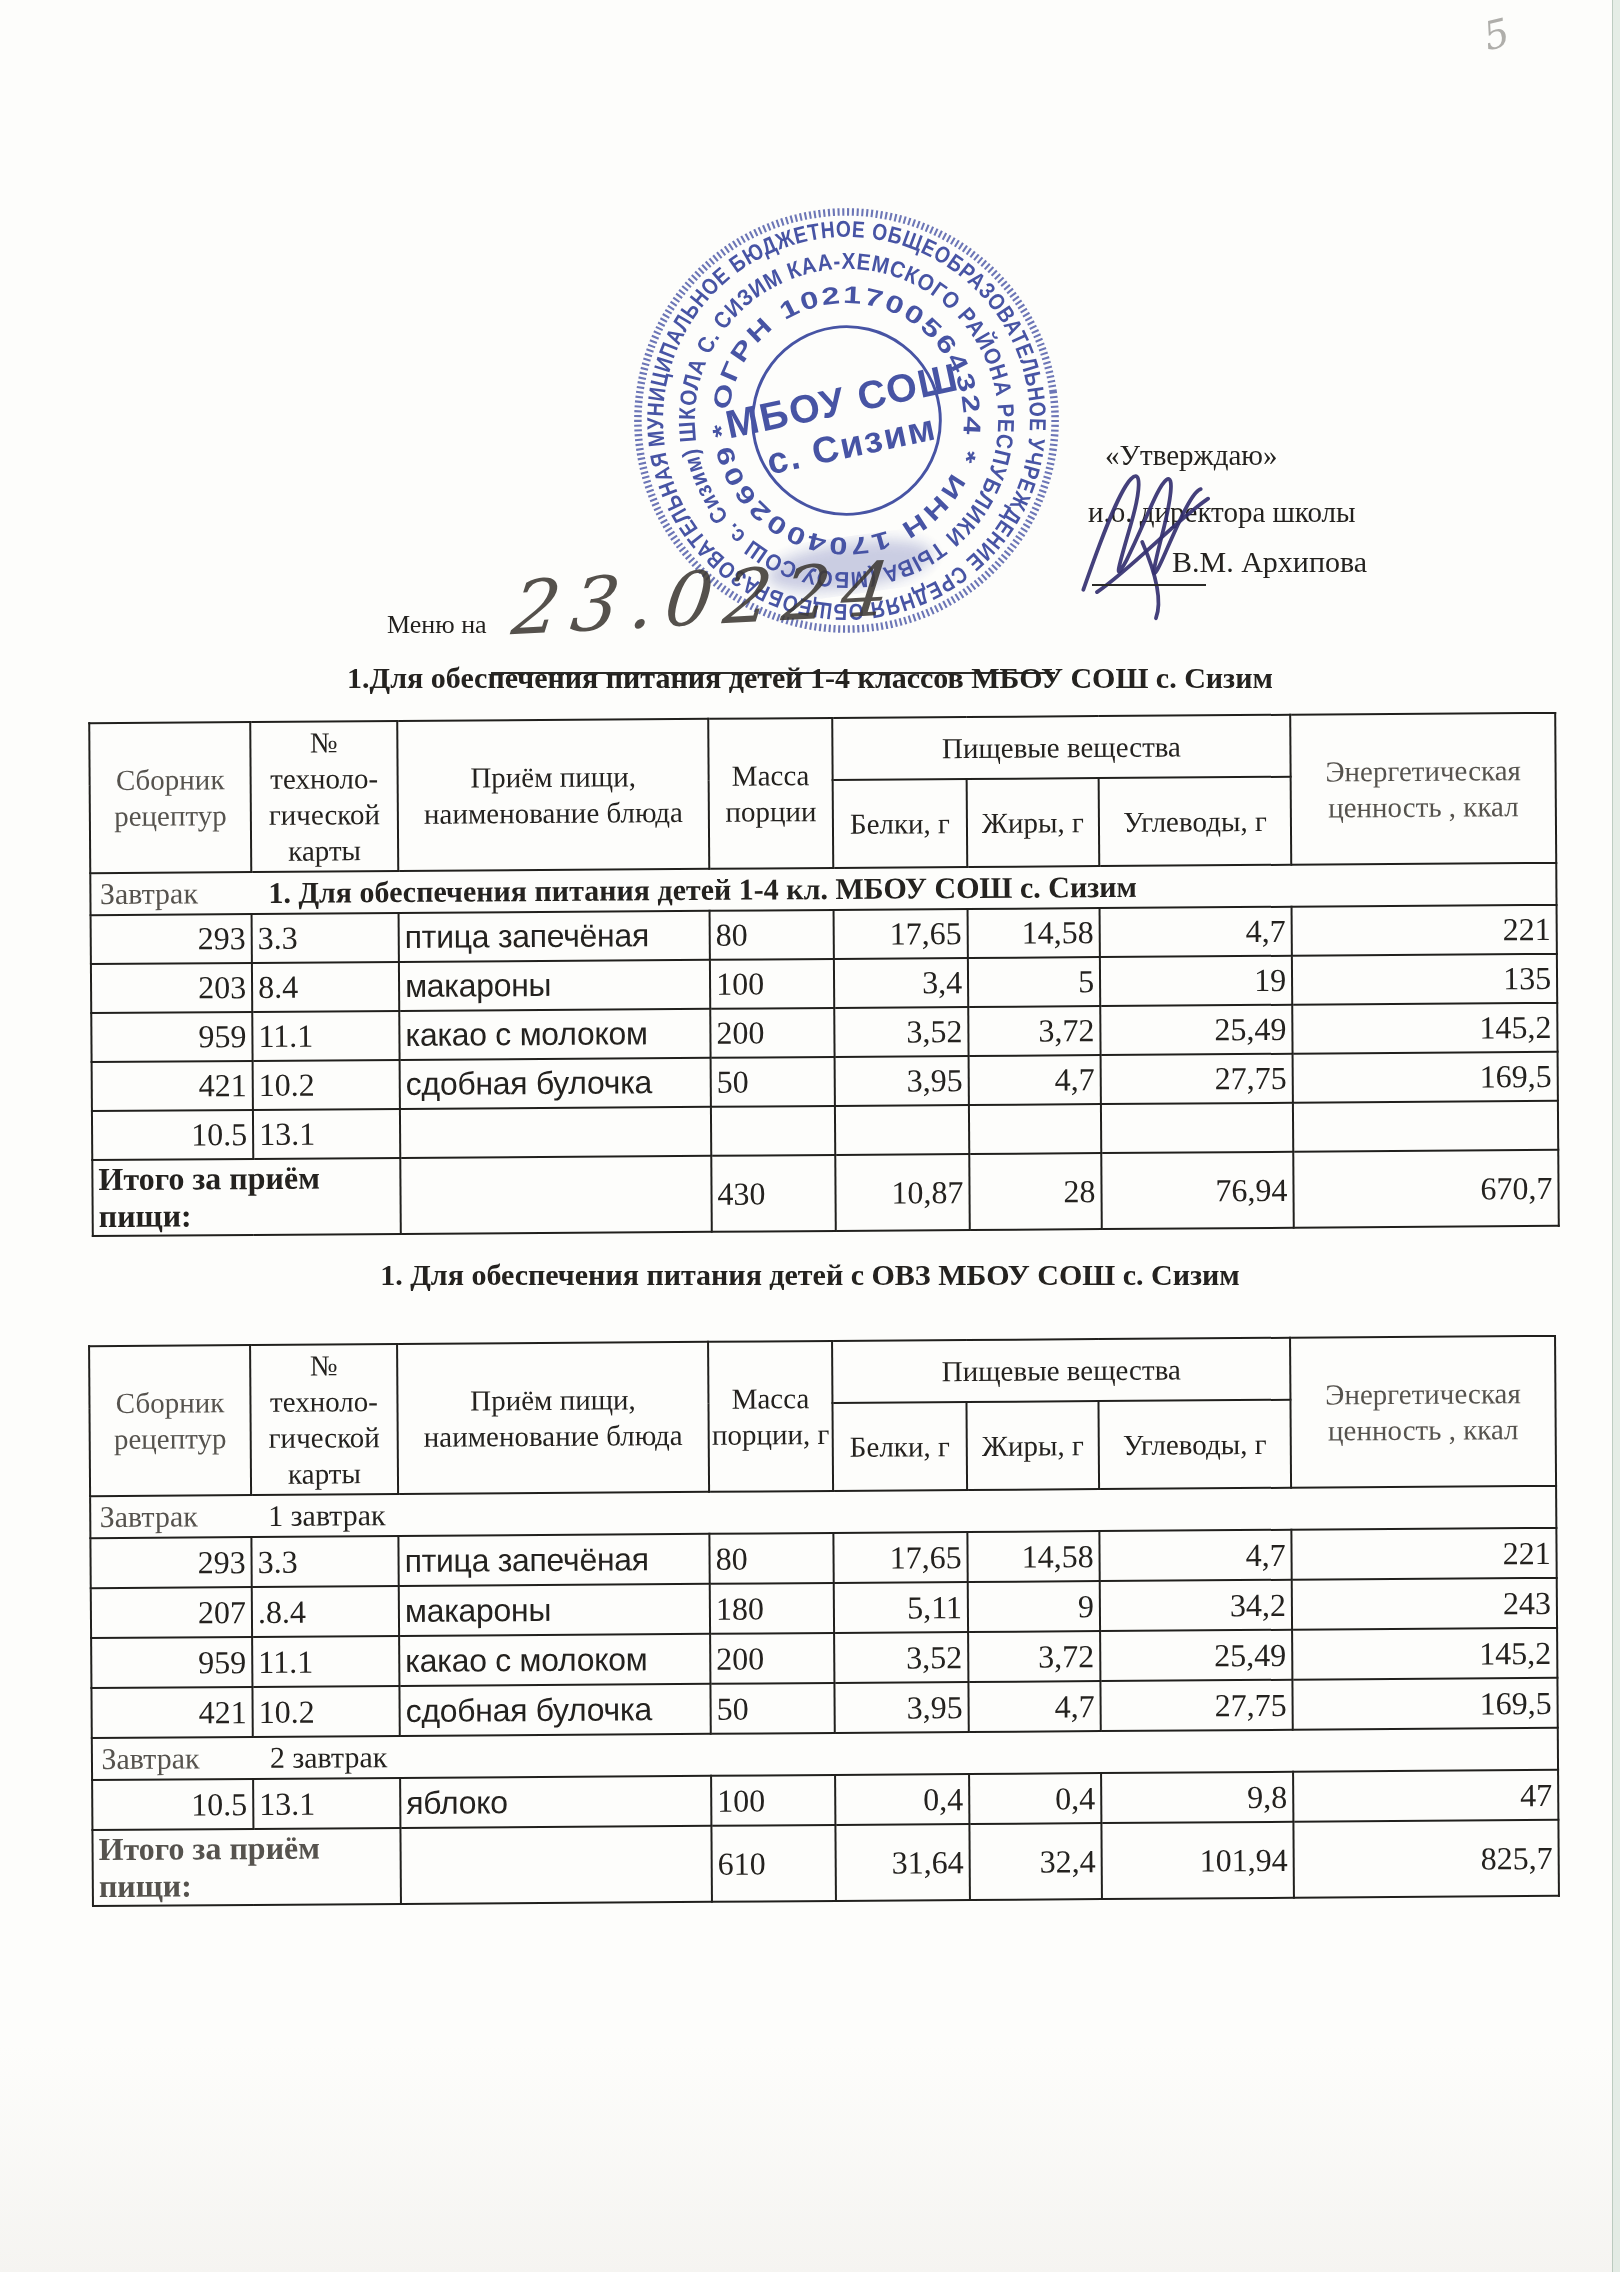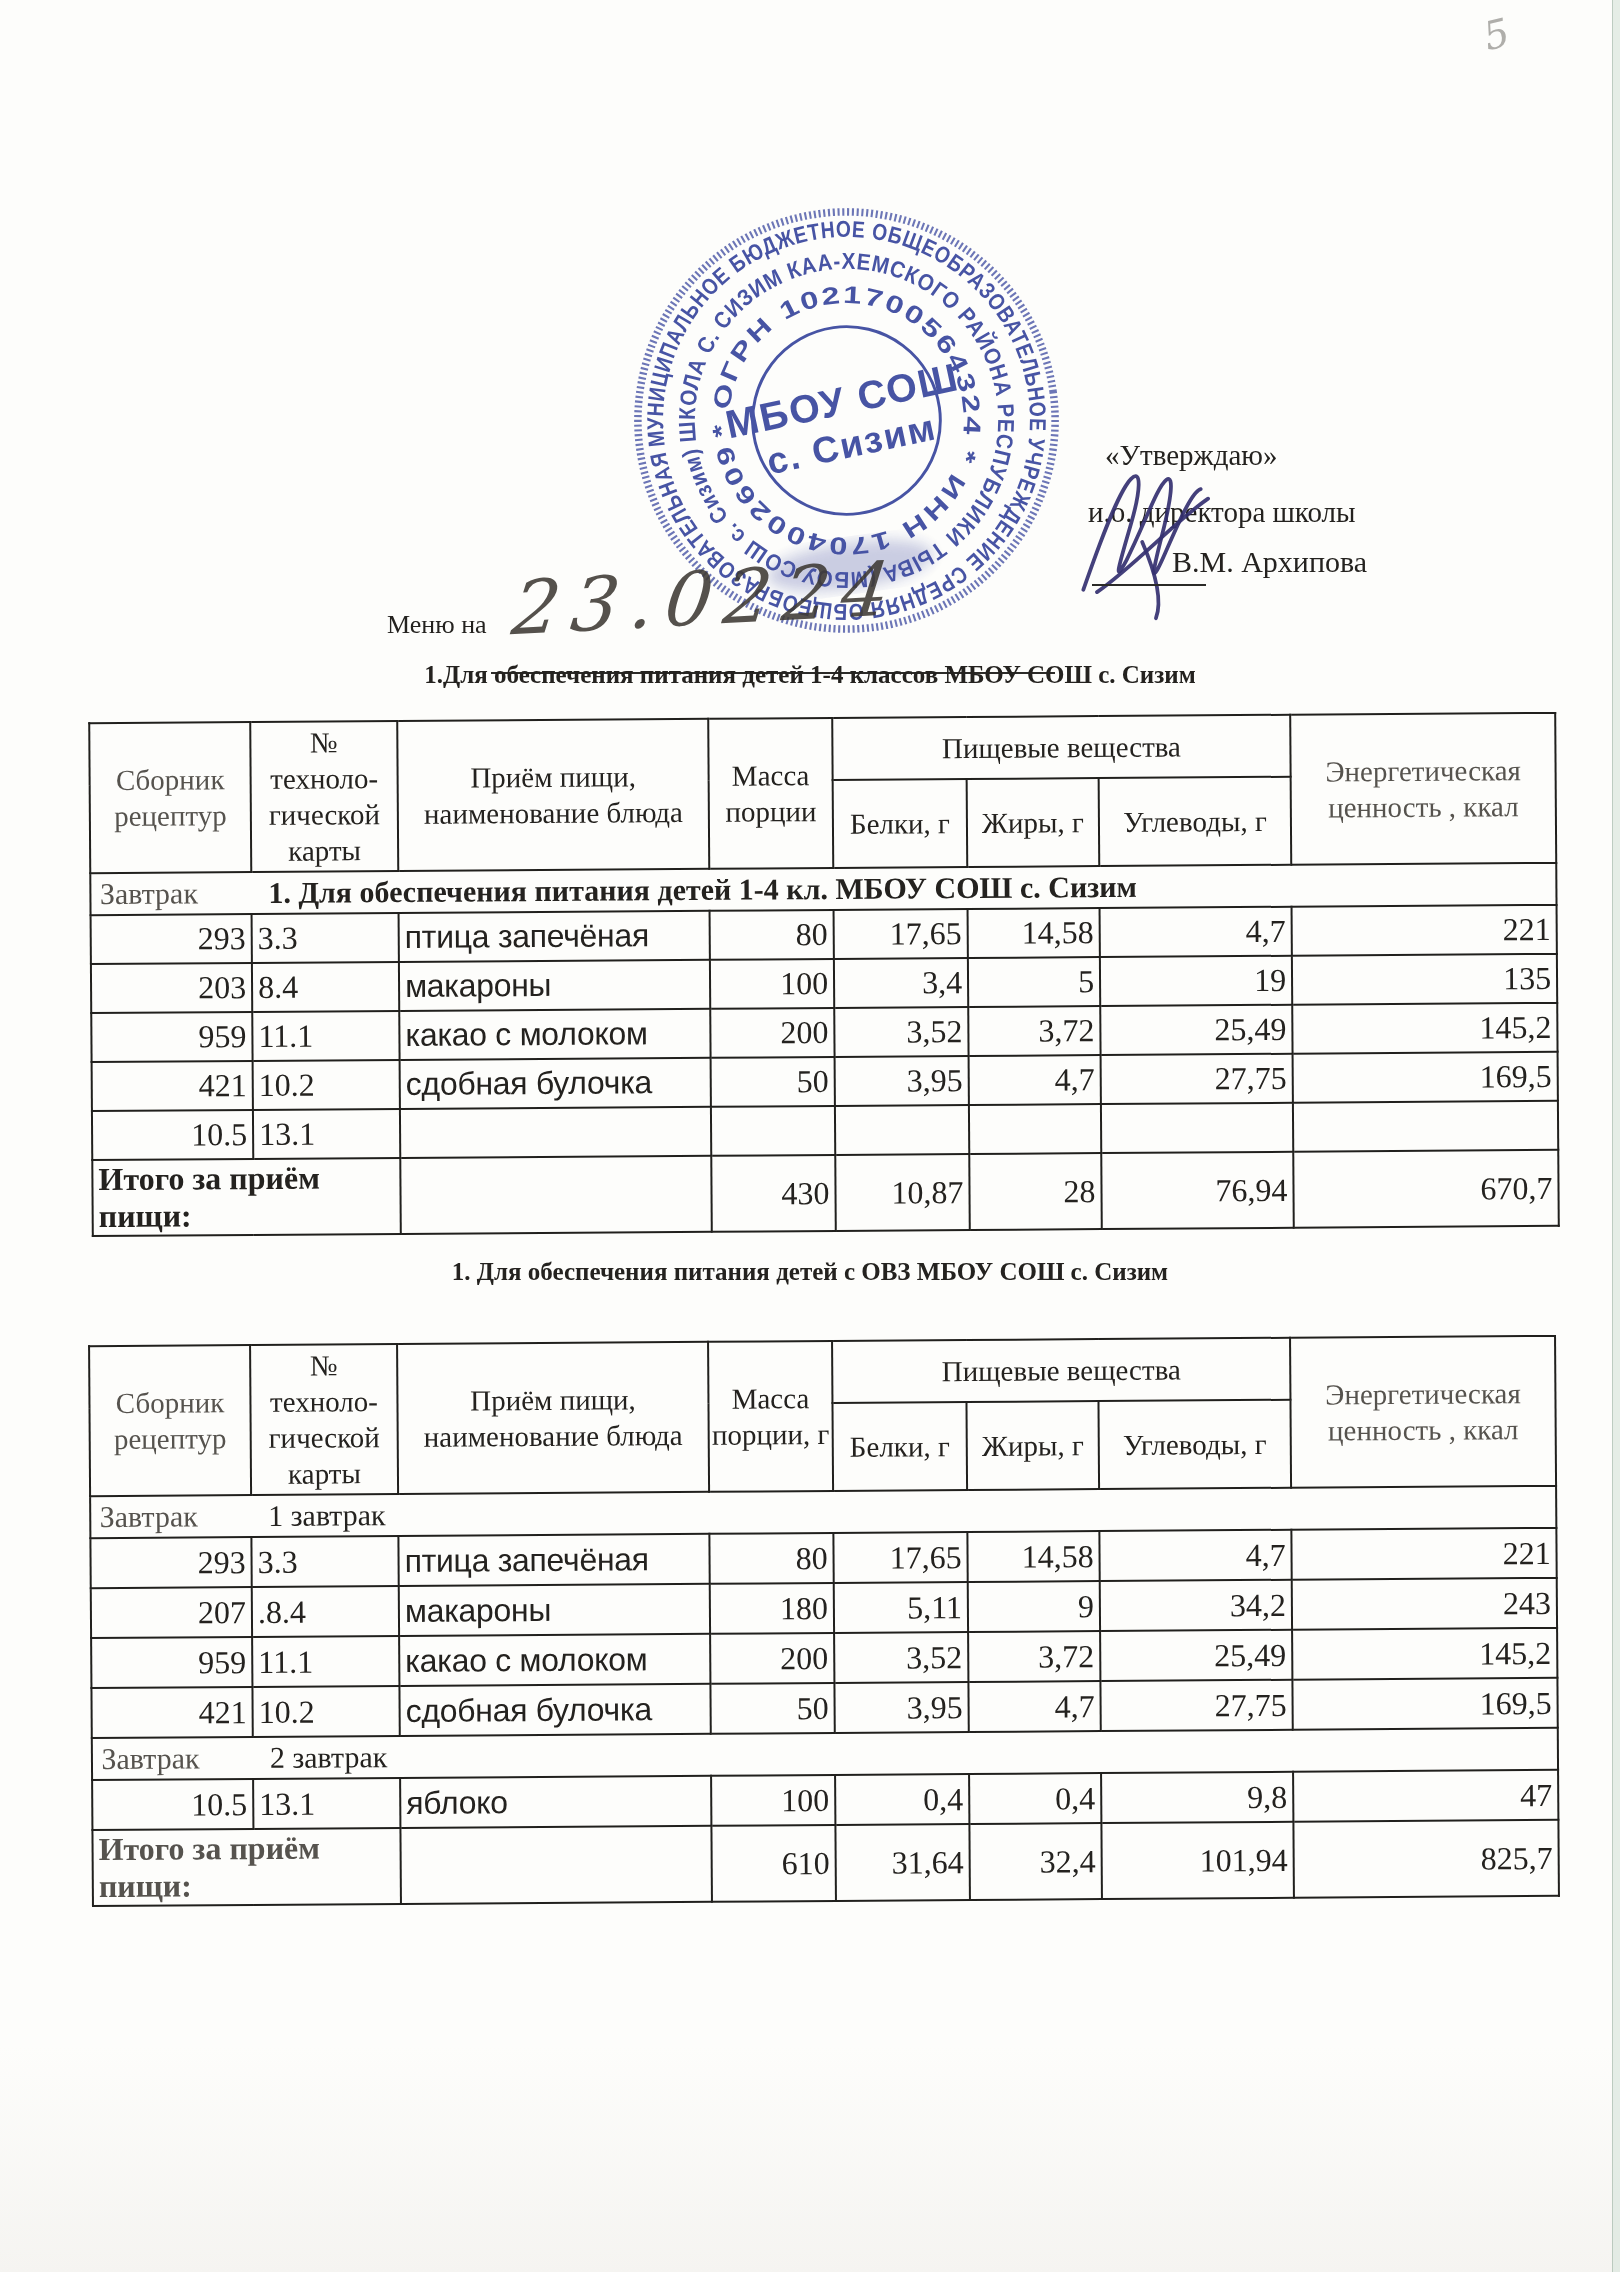--- a/index.html
+++ b/index.html
@@ -32,21 +32,21 @@
   .signature{position:absolute;left:1072px;top:460px;width:176px;height:168px;transform:rotate(-4deg);}
   .signature path{stroke:#343070;stroke-width:4.5;fill:none;stroke-linecap:round;opacity:.92;}
 
   
   .menu-label{position:absolute;left:387px;top:610px;font-size:26px;}
   .menu-underline{position:absolute;left:491px;top:672px;width:564px;border-top:2.5px solid #2c2b28;}
   .menu-date{position:absolute;left:513px;top:555px;font-size:74px;font-style:italic;
     color:#3e3a34;font-family:"DejaVu Serif",serif;letter-spacing:11.7px;opacity:.88;
     transform:rotate(-3deg) skewX(-10deg);}
 
-  .doc-title{position:absolute;left:0;width:1620px;text-align:center;font-weight:bold;font-size:25px;}
+  .doc-title{position:absolute;left:0;width:1620px;text-align:center;font-weight:bold;font-size:30px;}
   .title1{top:661px;}
   .title2{top:1258px;}
 
   
   .menu-table{position:absolute;border-collapse:collapse;width:1466px;table-layout:fixed;
     transform:rotate(-0.4deg);border:2.5px solid #21201d;}
   .menu-table.t1{left:90px;top:717px;}
   .menu-table.t2{left:90px;top:1340px;}
   .menu-table th,.menu-table td{border:2px solid #21201d;overflow:hidden;}
   .menu-table th{font-weight:normal;font-size:29px;text-align:center;vertical-align:middle;
@@ -55,21 +55,21 @@
   thead tr.h1{height:52px;}
   thead tr.h2{height:74px;}
   .t1 tbody tr{height:49px;}
   .t2 tbody tr{height:50px;}
   tbody tr.section-row{height:42px;}
   tbody tr.total-row{height:54px;}
   .col-recipe{text-align:right;padding-right:4.2px;}
   .col-card{text-align:left;padding-left:6.7px;}
   .col-dish{text-align:left;padding-left:10px;font-family:"Liberation Sans",sans-serif;
     font-size:29px;letter-spacing:-0.3px;}
-  .col-mass{text-align:right;padding-right:13.4px;}
+  .col-mass{text-align:left;padding-right:13.4px;}
   .col-protein,.col-fat,.col-carbs{text-align:right;padding-right:8.4px;}
   .col-energy{text-align:right;padding-right:11.7px;}
   .section-row td{padding-left:8.4px;font-size:30px;}
   .sec-label{display:inline-block;width:161px;}
   .t1 .sec-text{font-weight:bold;}
   .total-label{font-weight:bold;font-size:29px;text-align:left;padding-left:6.7px;}
   .faded{color:#56534e;}
 </style>
 </head>
 <body>

